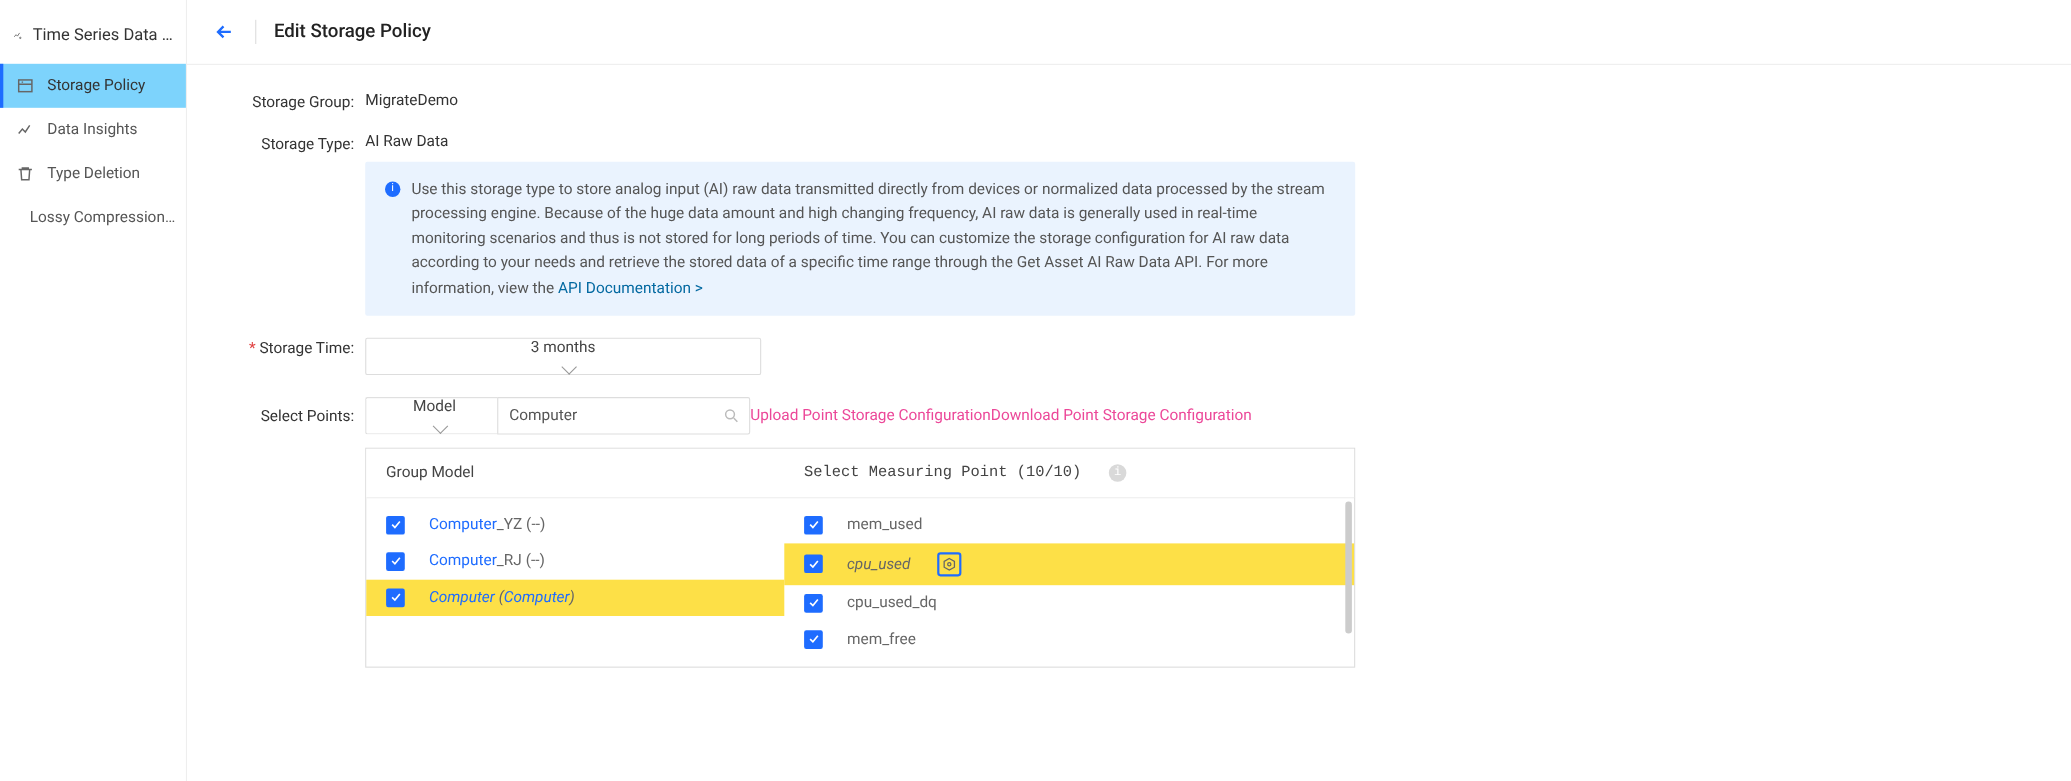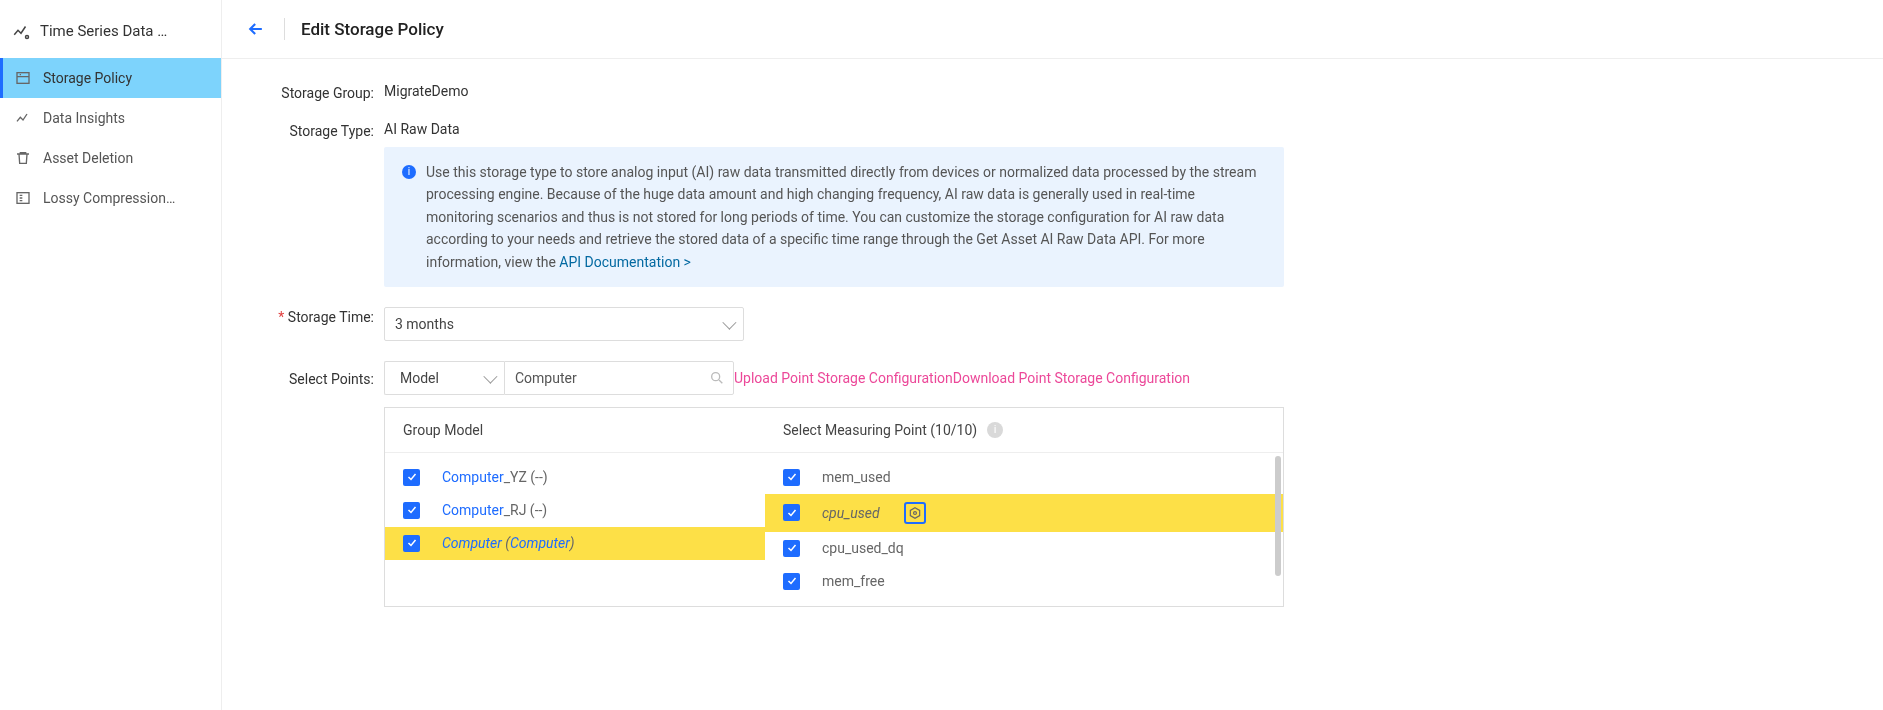--- a/index.html
+++ b/index.html
@@ -8,21 +8,21 @@
     font-size: 14px;
     color: #333;
     background: #fff;
     display: flex;
     width: 1883px;
     height: 710px;
     overflow: hidden;
   }
   
   .sidebar {
-    width: 222px;
+    width: 170px;
     background: #fff;
     border-right: 1px solid #eee;
     padding-top: 16px;
     flex-shrink: 0;
   }
   .sidebar-title {
     display: flex;
     align-items: center;
     padding: 6px 12px 18px 12px;
     font-size: 15px;
@@ -133,20 +133,21 @@
     border-radius: 2px;
     height: 34px;
     display: inline-flex;
     align-items: center;
     padding: 0 10px;
     min-width: 120px;
     justify-content: space-between;
     cursor: pointer;
     color: #444;
     background: #fff;
+    flex-direction: column;
   }
   .select-box.wide { width: 360px; }
   .chevron {
     width: 10px; height: 10px;
     border-right: 1px solid #999;
     border-bottom: 1px solid #999;
     transform: rotate(45deg) translateY(-2px);
     margin-left: 8px;
   }
   .input-box {
@@ -182,21 +183,21 @@
   .points-header {
     display: flex;
     border-bottom: 1px solid #eee;
     background: #fff;
   }
   .col {
     padding: 14px 18px;
     color: #444;
   }
   .col-left { width: 380px; }
-  .col-right { flex: 1; display:flex; align-items:center; gap:10px; }
+  .col-right { flex: 1; display:flex; align-items:center; gap:25px;font-family:Liberation Mono, monospace; }
   .info-circle {
     width: 16px; height:16px; border-radius:50%;
     background: #d9d9d9; color: #fff;
     font-size: 11px; line-height: 16px; text-align:center;
     display:inline-block;
   }
   .points-body {
     display: flex;
   }
   .list-col {
@@ -274,21 +275,21 @@
         </svg>
     </span>
     <span>Data Insights</span>
   </div>
   <div class="sidebar-item">
     <span class="icon">
       <svg viewBox="0 0 24 24" fill="none" stroke="currentColor" stroke-width="2">
           <path d="M3 6h18M8 6V4h8v2M6 6l1 14h10l1-14"></path>
         </svg>
     </span>
-    <span>Asset Deletion</span>
+    <span>Type Deletion</span>
   </div>
   <div class="sidebar-item">
     <span class="icon">
       <svg viewBox="0 0 24 24" fill="none" stroke="currentColor" stroke-width="2">
           <rect x="3" y="4" width="18" height="16"></rect>
           <path d="M7 8h4M7 12h4M7 16h4"></path>
         </svg>
     </span>
     <span>Lossy Compression…</span>
   </div>

